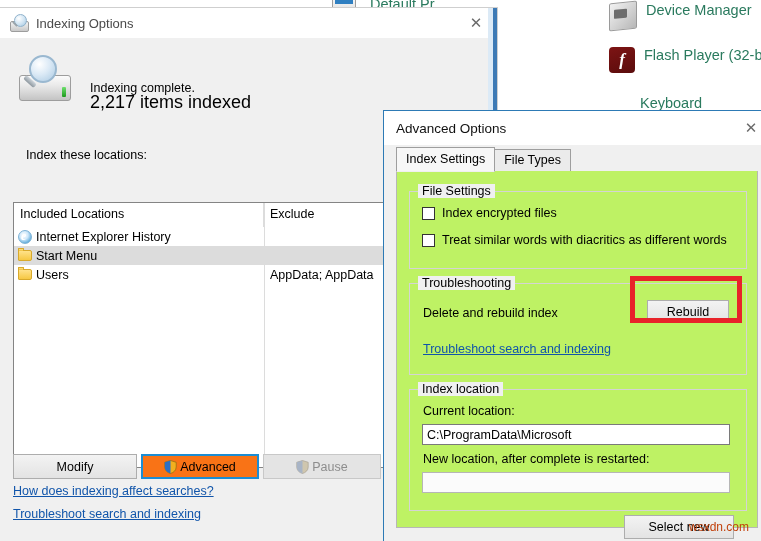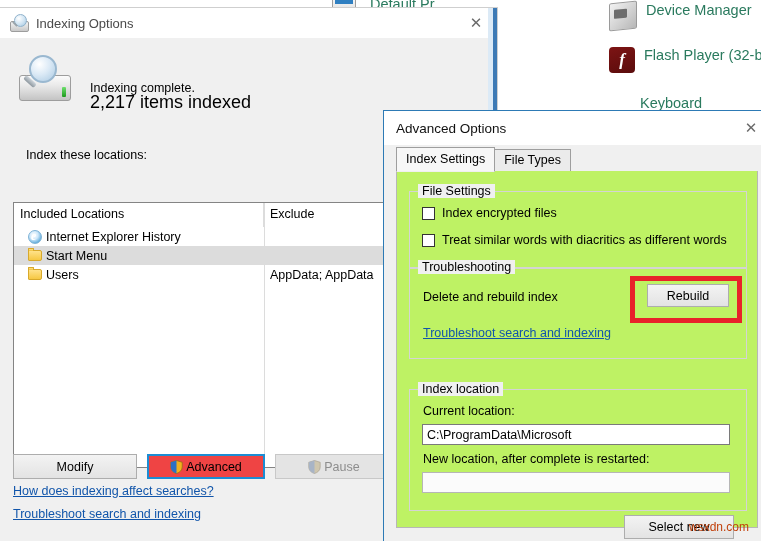--- a/index.html
+++ b/index.html
@@ -249,21 +249,21 @@
   }
   .lb-col-included { width: 250px; border-right: 1px solid #dcdcdc; }
   .lb-col-exclude { flex: 1; }
   .lb-row {
     display: flex;
     height: 19px;
     align-items: center;
     font-size: 12.5px;
   }
   .lb-row.selected { background: #dcdcdc; }
-  .lb-cell-name { width: 250px; display: flex; align-items: center; gap: 4px; padding-left: 14px; box-sizing: border-box; }
+  .lb-cell-name { width: 250px; display: flex; align-items: center; gap: 4px; padding-left: 4px; box-sizing: border-box; }
   .lb-cell-ex { flex: 1; padding-left: 6px; box-sizing: border-box; }
   .lb-divider {
     position: absolute;
     left: 250px;
     top: 0;
     bottom: 0;
     width: 1px;
     background: #dcdcdc;
   }
   .ic-ie {
@@ -301,39 +301,39 @@
     border-bottom:none;
     border-radius:1px 1px 0 0;
     box-sizing:border-box;
   }
 
   .io-buttons {
     position: absolute;
     left: 21px;
     top: 446px;
     display: flex;
-    gap: 10px;
+    gap: 4px;
   }
   .btn {
     background: linear-gradient(#f3f3f3,#e3e3e3);
     border: 1px solid #adadad;
     height: 25px;
     font-size: 12.5px;
     font-family: "Liberation Sans", sans-serif;
     color: #000;
     display: flex;
     align-items: center;
     justify-content: center;
     gap: 3px;
     box-sizing: border-box;
     cursor: default;
     padding: 4px 6px;
   }
   .btn.focused {
-    background: #ef4444;
+    background: #f97316;
     border: 2px solid #1b8dd4;
   }
   .btn.disabled {
     color: #8d8d8d;
     background: #e4e4e4;
     border-color: #c8c8c8;
   }
   .shield {
     width: 13px; height: 14px; flex: none;
     position: relative;
@@ -436,21 +436,21 @@
   }
   .groupbox > .gb-title {
     position: absolute;
     top: -8px;
     left: 8px;
     background: #f0f0f0;
     padding: 0 4px;
     font-size: 12.5px;
   }
   #gb-file-settings { left: 12px; top: 20px; width: 338px; height: 78px; }
-  #gb-troubleshooting { left: 12px; top: 96px; width: 338px; height: 92px; }
+  #gb-troubleshooting { left: 12px; top: 112px; width: 338px; height: 92px; }
   #gb-index-location { left: 12px; top: 218px; width: 338px; height: 122px; }
 
   .chk-row {
     display: flex;
     align-items: center;
     gap: 7px;
     font-size: 12.5px;
     position: absolute;
     left: 12px;
   }

